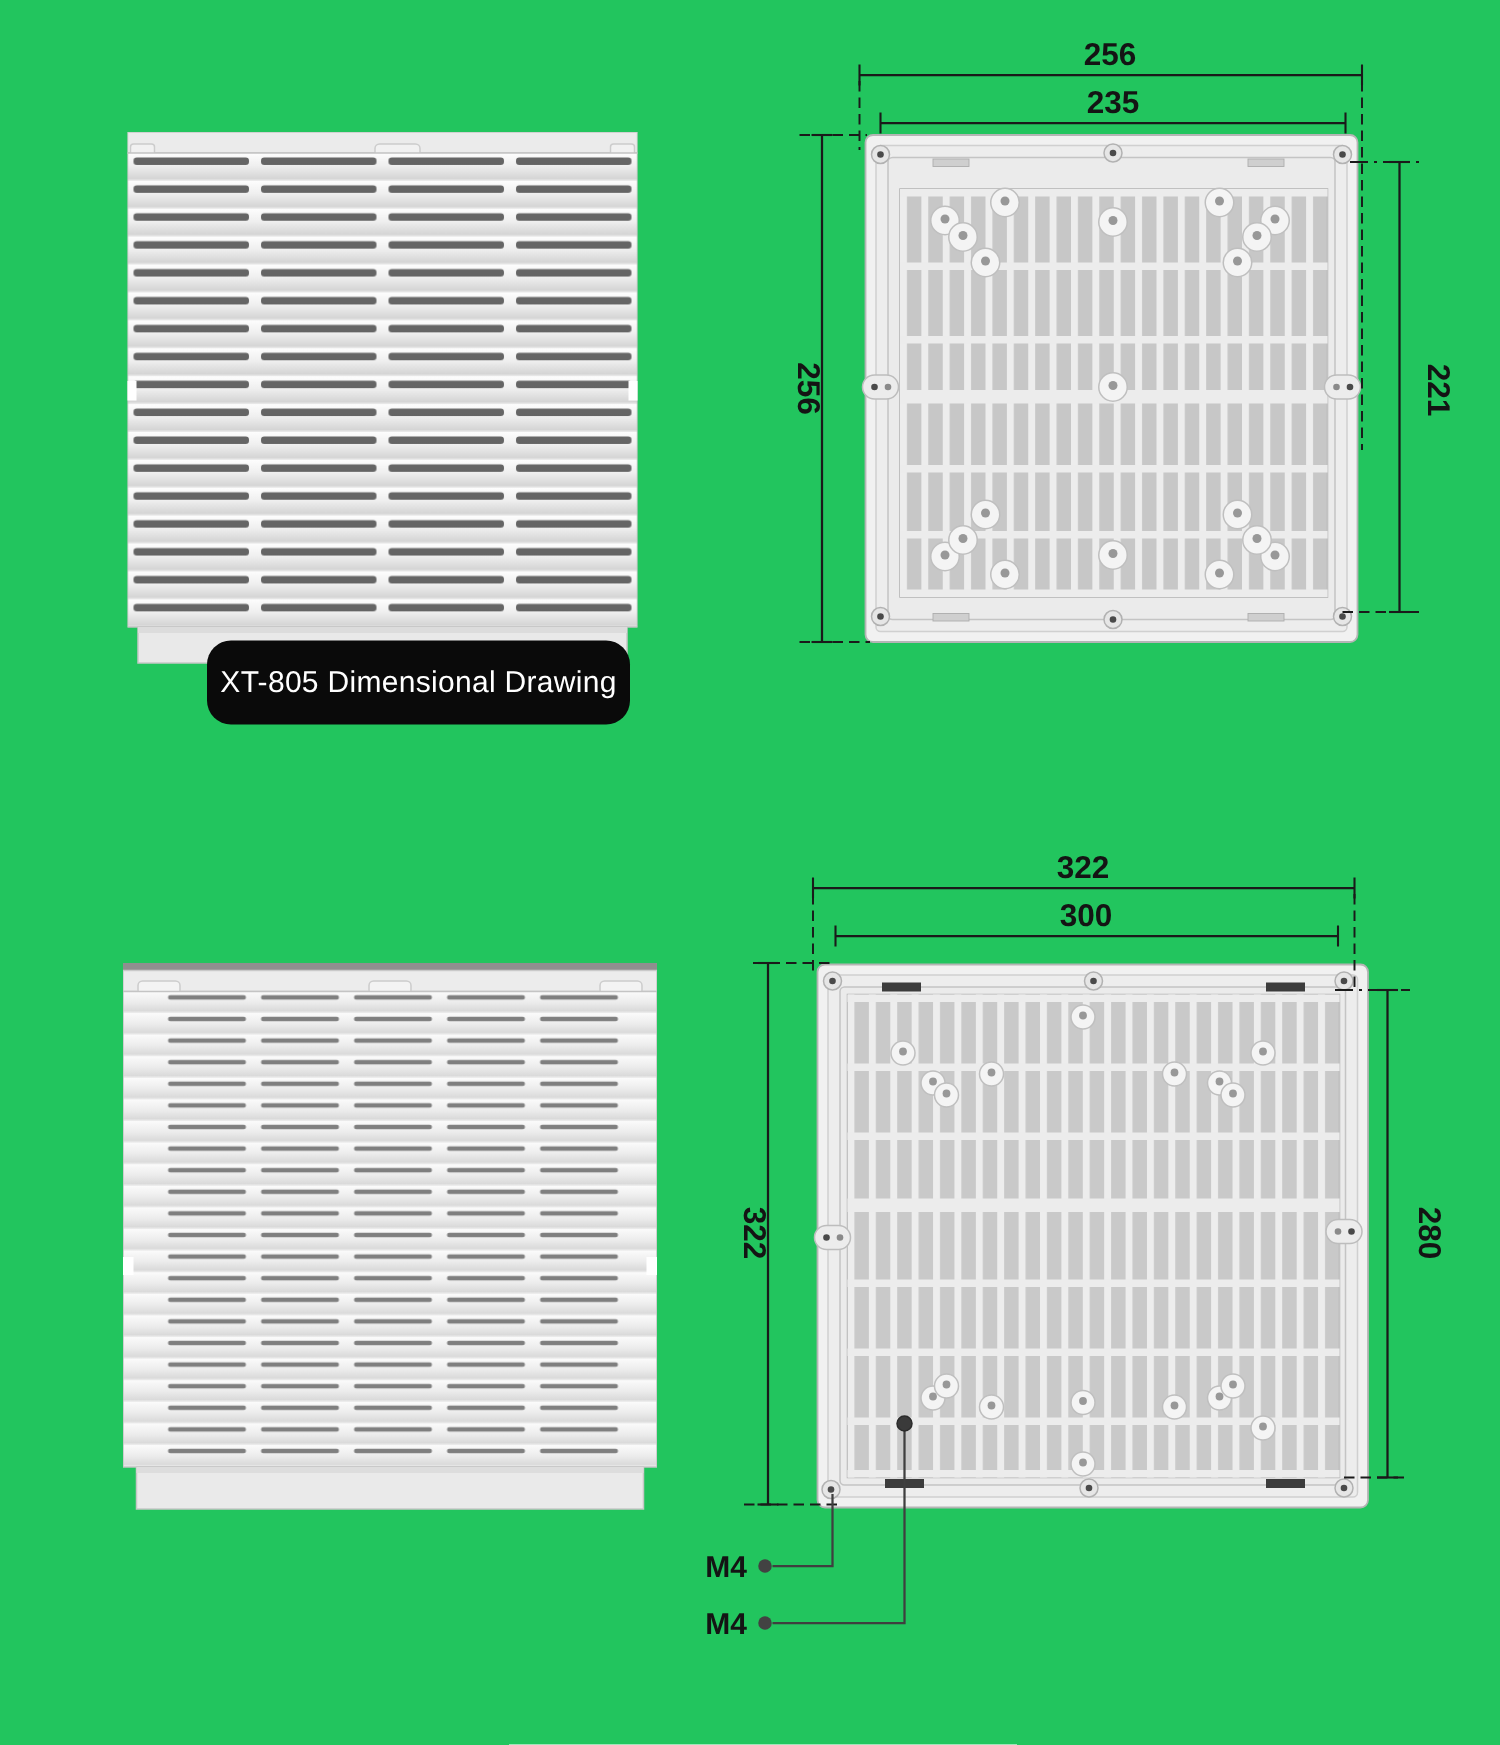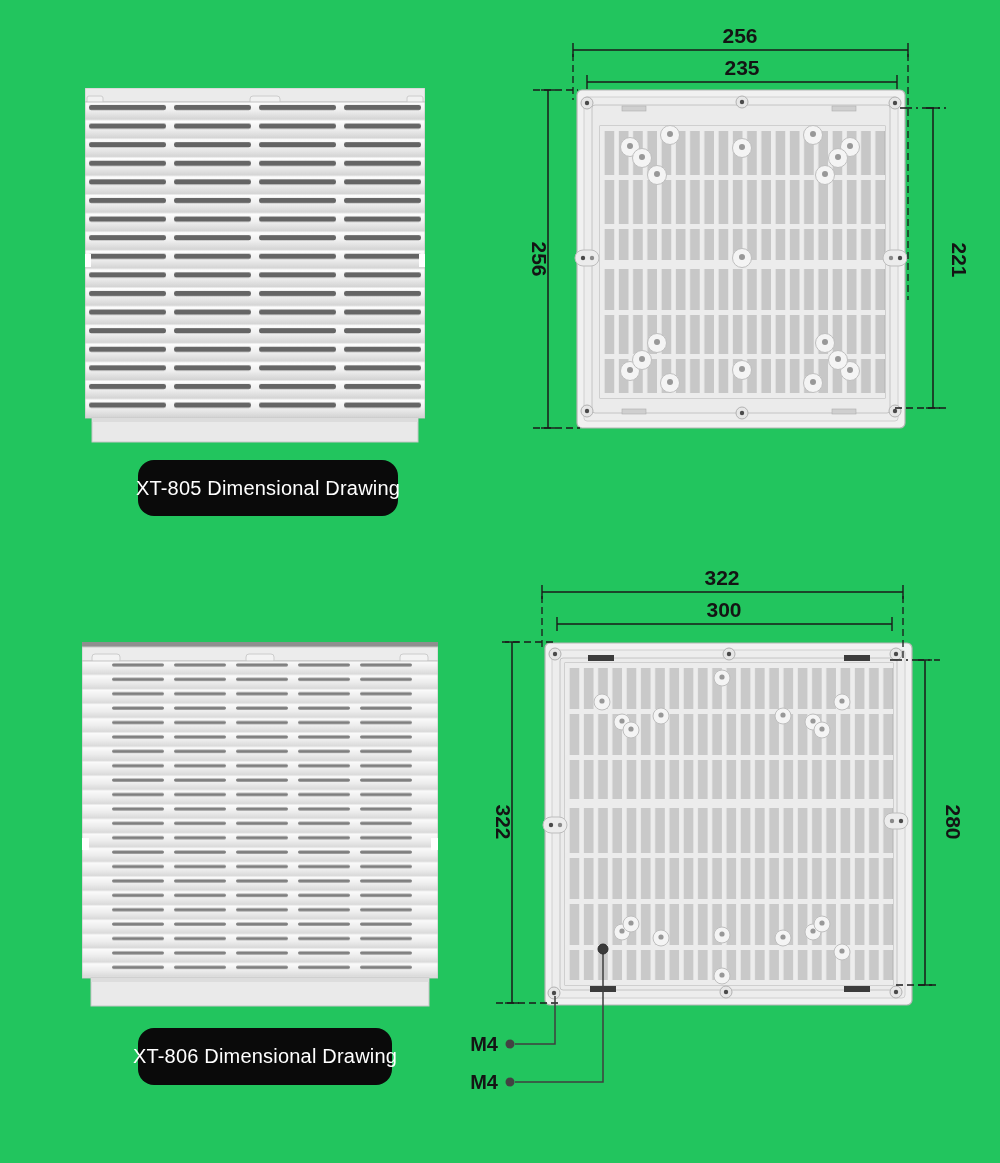--- a/index.html
+++ b/index.html
@@ -156,21 +156,21 @@
     <g>
       <line class="dimline" x1="453" y1="98" x2="453" y2="398"></line>
       <line class="dimtick" x1="446" y1="98" x2="460" y2="98"></line>
       <line class="dimtick" x1="446" y1="398" x2="460" y2="398"></line>
       <line class="ext-dashdot" x1="420" y1="98" x2="466" y2="98"></line>
       <line class="ext-dash" x1="415" y1="398" x2="466" y2="398"></line>
       <text class="dim" x="472" y="250" text-anchor="middle" transform="rotate(90 472 250)">221</text>
     </g>
   </svg>
 
-  <div class="badge" style="left:138px;top:460px;width:260px;height:56px">XT-805 Dimensional Drawing</div>
+  <div class="badge" style="left:138px;top:427px;width:282px;height:56px">XT-805 Dimensional Drawing</div>
 
   <svg class="abs" style="left:82px;top:642px" width="356" height="370" viewBox="0 0 356 370">
     <defs>
       <linearGradient id="lg806" x1="0" y1="0" x2="0" y2="1">
         <stop offset="0" stop-color="#fbfbfb"></stop>
           <stop offset="0.5" stop-color="#ececec"></stop>
           <stop offset="1" stop-color="#d5d5d5"></stop>
       </linearGradient>
       <pattern id="lbody806" x="0" y="19" width="356" height="14.4" patternUnits="userSpaceOnUse">
         <rect x="0" y="0" width="356" height="14.4" fill="url(#lg806)"></rect>
@@ -314,15 +314,14 @@
       <polyline class="leader" points="75,494 115,494 115,446"></polyline>
     </g>
     <g>
       <text class="m4" x="58" y="539" text-anchor="end">M4</text>
       <circle cx="70" cy="532" r="4.5" fill="#424242"></circle>
       <polyline class="leader" points="75,532 163,532 163,402"></polyline>
       <circle cx="163" cy="399" r="5" fill="#3a3a3a" stroke="#2c2c2c"></circle>
     </g>
   </svg>
 
-  <div class="badge" style="left:138px;top:1028px;width:254px;height:57px">XT-806 Dimensional Drawing</div>
 
 </div>
 
 </body></html>

